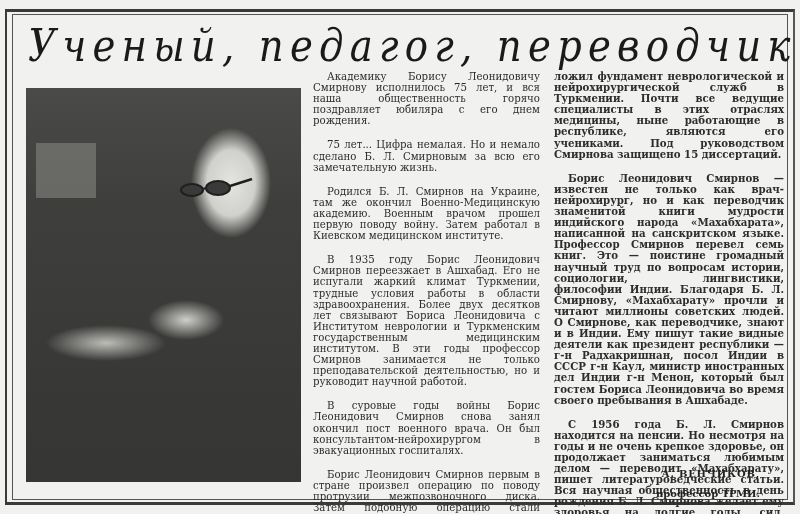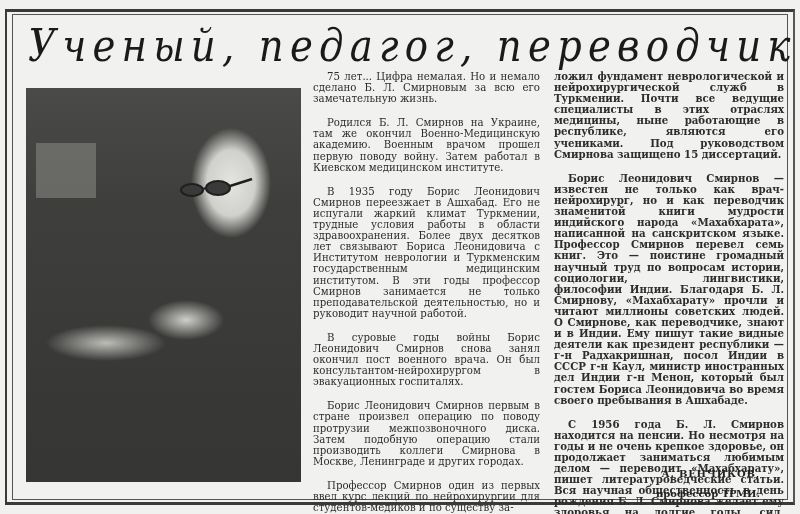--- a/index.html
+++ b/index.html
@@ -82,20 +82,21 @@
   <div class="lamp"></div>
   <svg class="glasses" viewBox="0 0 75 20">
     <ellipse cx="14" cy="12" rx="11" ry="6" fill="#3a3a3a" stroke="#1f1f1f" stroke-width="2"></ellipse>
     <ellipse cx="40" cy="10" rx="12" ry="7" fill="#3a3a3a" stroke="#1f1f1f" stroke-width="2"></ellipse>
     <line x1="25" y1="11" x2="28" y2="10" stroke="#1f1f1f" stroke-width="2"></line>
     <line x1="52" y1="8" x2="74" y2="1" stroke="#1f1f1f" stroke-width="2.5"></line>
   </svg>
 </div>
 
 <div class="col col1">
+  <p>Академику Борису Леонидовичу Смирнову исполнилось 75 лет, и вся наша общественность горячо поздравляет юбиляра с его днем рождения.</p>
   <p>75 лет... Цифра немалая. Но и немало сделано Б. Л. Смирновым за всю его замечательную жизнь.</p>
   <p>Родился Б. Л. Смирнов на Украине, там же окончил Военно-Медицинскую академию. Военным врачом прошел первую поводу войну. Затем работал в Киевском медицинском институте.</p>
   <p>В 1935 году Борис Леонидович Смирнов переезжает в Ашхабад. Его не испугали жаркий климат Туркмении, трудные условия работы в области здравоохранения. Более двух десятков лет связывают Бориса Леонидовича с Институтом неврологии и Туркменским государственным медицинским институтом. В эти годы профессор Смирнов занимается не только преподавательской деятельностью, но и руководит научной работой.</p>
   <p>В суровые годы войны Борис Леонидович Смирнов снова занял окончил пост военного врача. Он был консультантом-нейрохирургом в эвакуационных госпиталях.</p>
   <p>Борис Леонидович Смирнов первым в стране произвел операцию по поводу протрузии межпозвоночного диска. Затем подобную операцию стали производить коллеги Смирнова в Москве, Ленинграде и других городах.</p>
   <p>Профессор Смирнов один из первых ввел курс лекций по нейрохирургии для студентов-медиков и по существу за-</p>
 </div>
 
 <div class="col col2">
   <p style="text-indent:0">ложил фундамент неврологической и нейрохирургической служб в Туркмении. Почти все ведущие специалисты в этих отраслях медицины, ныне работающие в республике, являются его учениками. Под руководством Смирнова защищено 15 диссертаций.</p>

